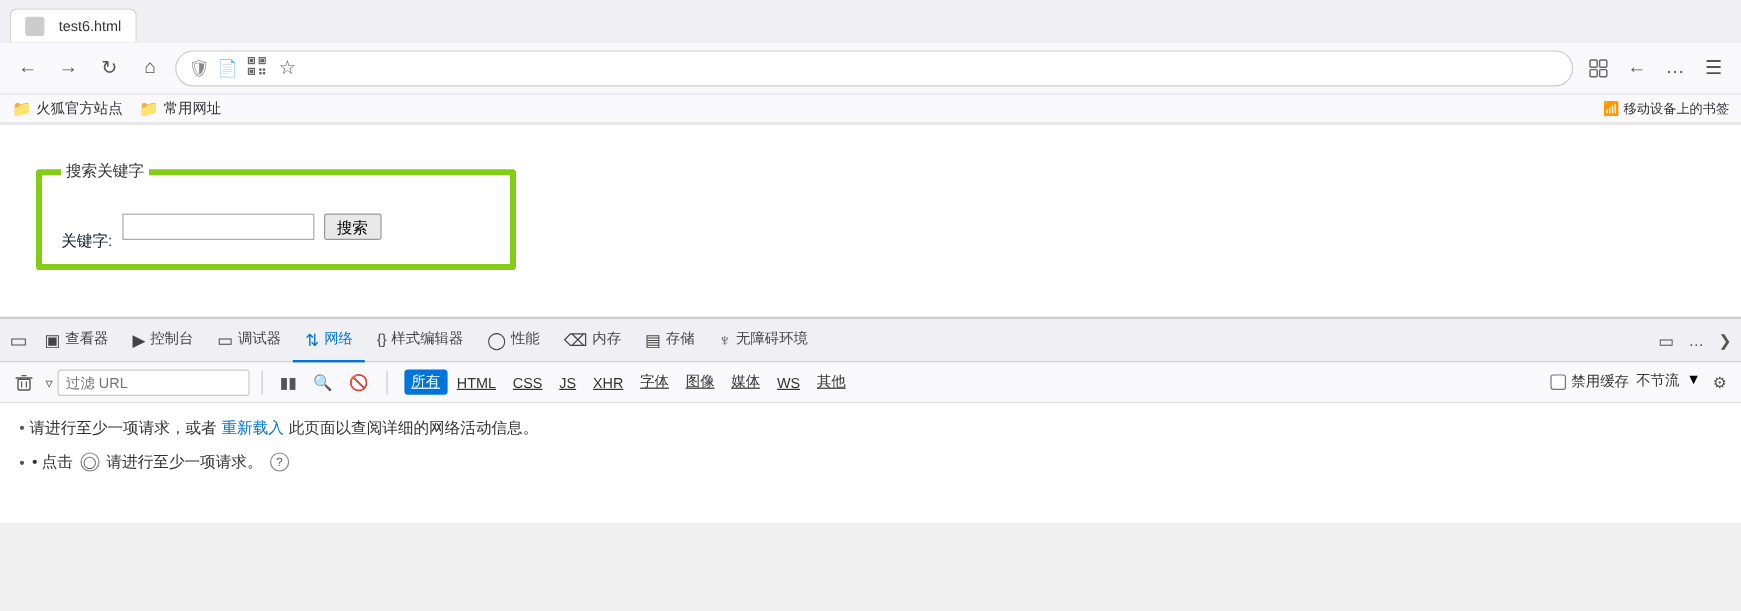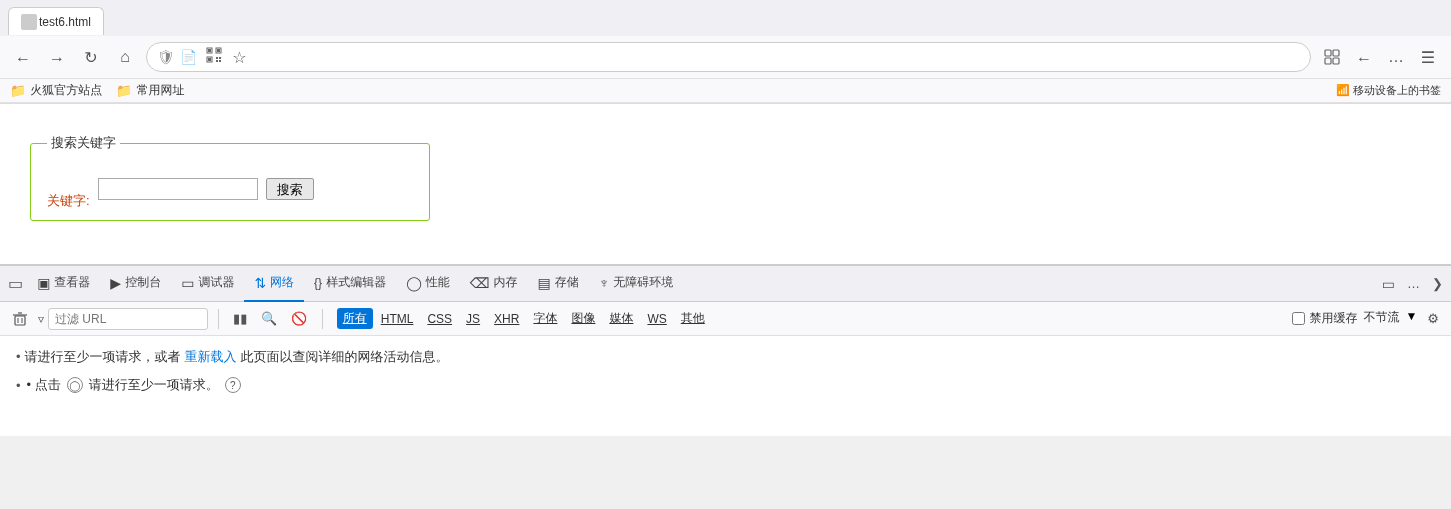--- a/index.html
+++ b/index.html
@@ -24,21 +24,21 @@
       align-items: center;
       background: white;
       border-radius: 6px 6px 0 0;
       padding: 4px 12px;
       font-size: 12px;
       color: #333;
       max-width: 200px;
       border: 1px solid #ccc;
       border-bottom: none;
       height: 28px;
-      gap: 2px;
+      gap: 12px;
     }
     .tab-icon {
       width: 16px;
       height: 16px;
       background: #ccc;
       border-radius: 2px;
       display: inline-block;
     }
 
     
@@ -135,40 +135,40 @@
       color: #333;
     }
 
     
     .page-content {
       background: white;
       padding: 20px;
       min-height: 160px;
     }
     .search-fieldset {
-      border: 1px solid #84cc16;
+      border: 5px solid #84cc16;
       border-radius: 3px;
       padding: 10px 16px;
       width: 400px;
       margin: 10px;
     }
     .search-legend {
       font-size: 13px;
       color: #333;
       padding: 0 4px;
     }
     .search-form {
       display: flex;
       align-items: center;
       gap: 8px;
       margin-top: 6px;
     }
     .search-label {
       font-size: 13px;
-      color: #c2410c;
+      color: #0f172a;
       margin-top: 24px;
     }
     .search-input {
       border: 1px solid #aaa;
       padding: 2px 4px;
       font-size: 13px;
       width: 160px;
       height: 22px;
     }
     .search-button {

